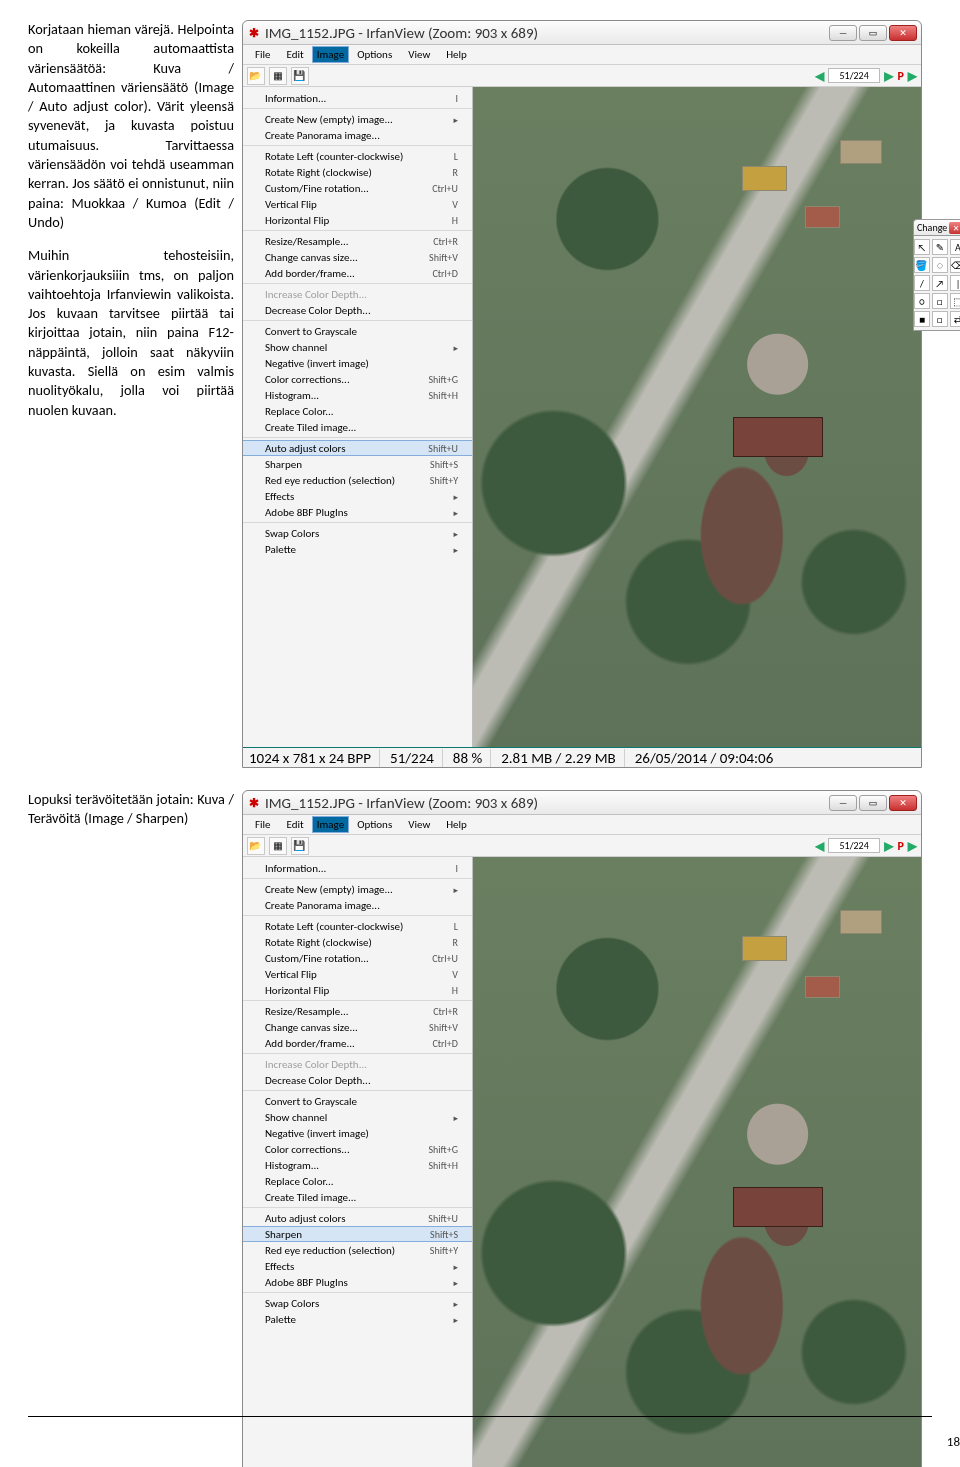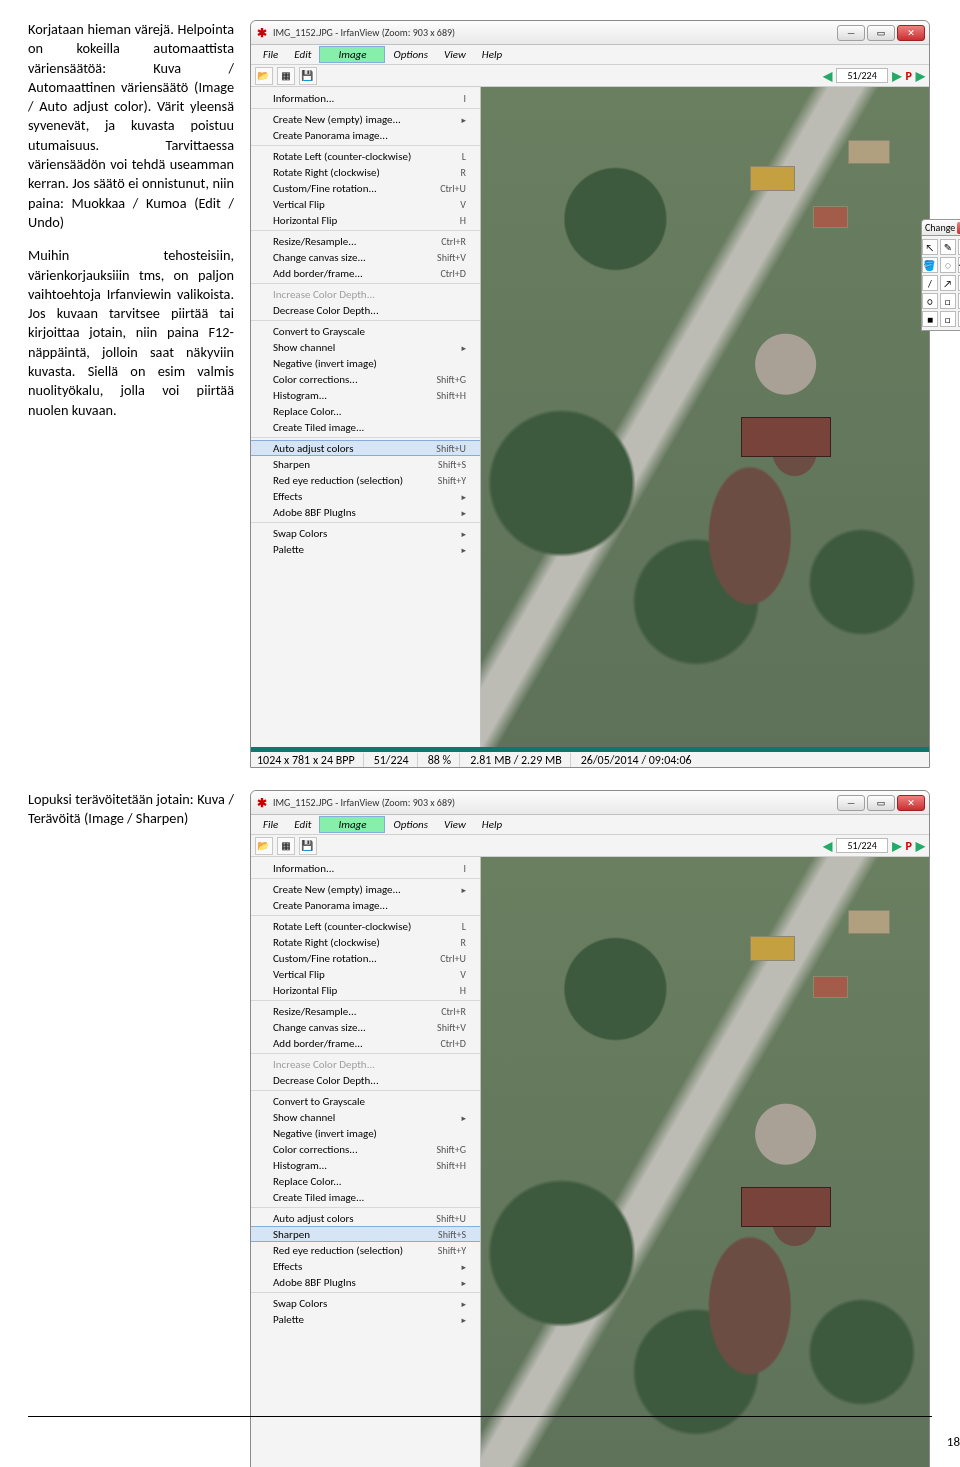--- a/index.html
+++ b/index.html
@@ -12,21 +12,21 @@
     color: #000;
     position: relative;
   }
   .page {
     padding: 20px 28px 30px 28px;
     display: flex;
     flex-direction: column;
   }
   .row {
     display: flex;
-    gap: 16px;
+    gap: 8px;
     margin-bottom: 22px;
   }
   .textcol {
     width: 206px;
     flex: 0 0 206px;
     text-align: justify;
     line-height: 1.35;
     font-size: 14.3px;
   }
   .textcol p { margin-bottom: 14px; }
@@ -49,42 +49,42 @@
     display: flex;
     align-items: center;
     padding: 0 4px;
     border-radius: 6px 6px 0 0;
   }
   .titlebar .appicon {
     width: 14px; height: 14px;
     display: inline-flex; align-items: center; justify-content: center;
     color: #c00; font-weight: bold; font-size: 12px; margin-right: 4px;
   }
-  .titlebar .title { flex: 1; color: #333; font-size: 10px; }
+  .titlebar .title { flex: 1; color: #333; font-size: 15px; }
   .winbtns { display: flex; gap: 2px; }
   .winbtn {
     width: 28px; height: 16px;
     border: 1px solid #a0a0a0;
     border-radius: 3px;
     background: linear-gradient(#fdfdfd,#dcdcdc);
     display: flex; align-items: center; justify-content: center;
     font-size: 9px;
   }
   .winbtn.close { background: linear-gradient(#f08080,#c83030); color:#fff; border-color:#a02020;}
   .menubar {
     height: 20px;
     background: #f4f4f4;
     border-bottom: 1px solid #d0d0d0;
     display: flex;
     align-items: center;
     padding: 0 4px;
     font-size: 11px;
   }
-  .menubar span { padding: 2px 8px; cursor: default; font-style: italic; }
-  .menubar span.selected { background:#86efac; border:1px solid #84acdd; padding:1px 18px; }
+  .menubar span { padding: 2px 8px; cursor: default; }
+  .menubar span.selected { background:#0369a1; border:1px solid #84acdd; padding:1px 4px; }
   .toolbar {
     height: 22px;
     background: #f4f4f4;
     border-bottom: 1px solid #d0d0d0;
     display: flex;
     align-items: center;
     padding: 0 4px;
     gap: 4px;
   }
   .tbicon {
@@ -143,24 +143,24 @@
       linear-gradient(#6a7e60,#5e725a);
   }
   .building {
     position:absolute; background:#b9b3a2; border:1px solid #8c876f;
   }
   .church { left:58%; top:50%; width:90px; height:40px; background:#77433a; border:1px solid #3a1f1a;}
   .h1 { left:60%; top:12%; width:45px; height:25px; background:#c4a040;}
   .h2 { left:74%; top:18%; width:35px; height:22px; background:#a35b4a;}
   .h3 { left:82%; top:8%; width:42px; height:24px; background:#b0a080;}
   .statusbar {
-    height:20px; border-top:5px solid #0f766e;
+    height:20px; border-top:1px solid #0f766e;
     background:#f4f4f4;
     display:flex; align-items:center;
-    font-size:12px; padding:0 6px; gap:10px;
+    font-size:15px; padding:0 6px; gap:10px;
   }
   .statusbar span { border-right:1px solid #d0d0d0; padding-right:8px; }
   .statusbar span:last-child { border:none; }
 
   .paint-palette {
     position:absolute;
     right:-46px; top:198px;
     width:54px;
     z-index:5;
     font-size:10px;

